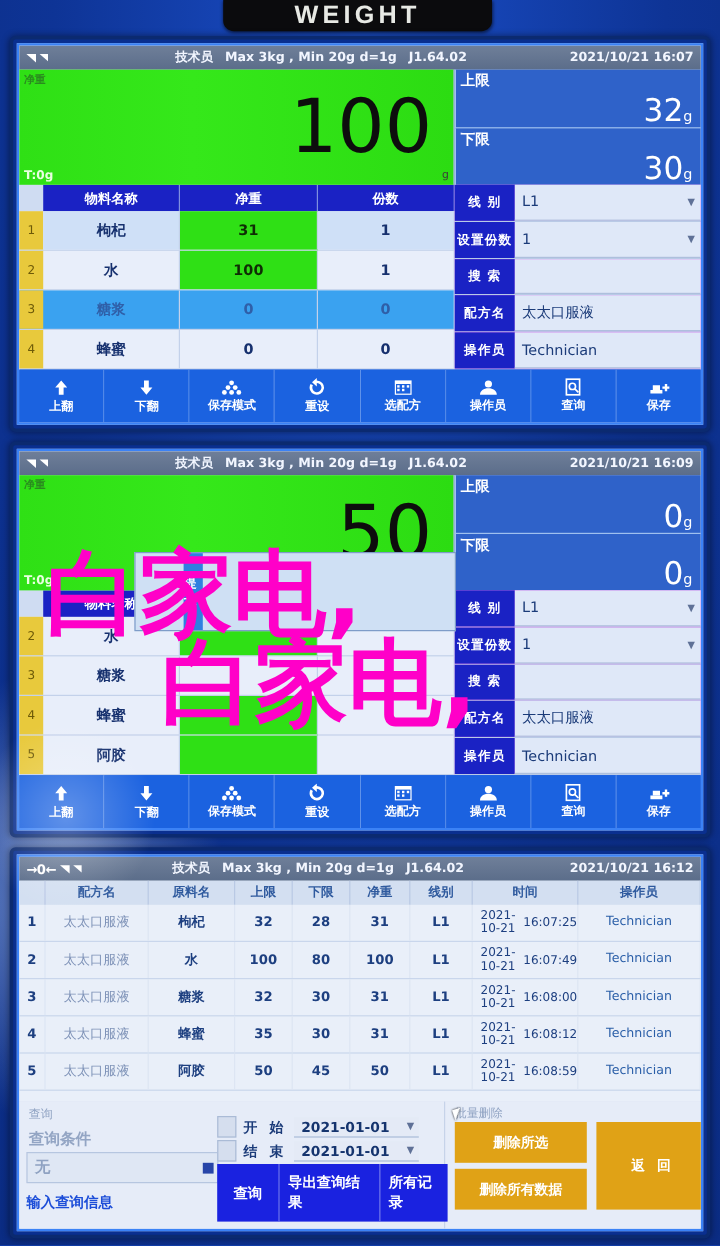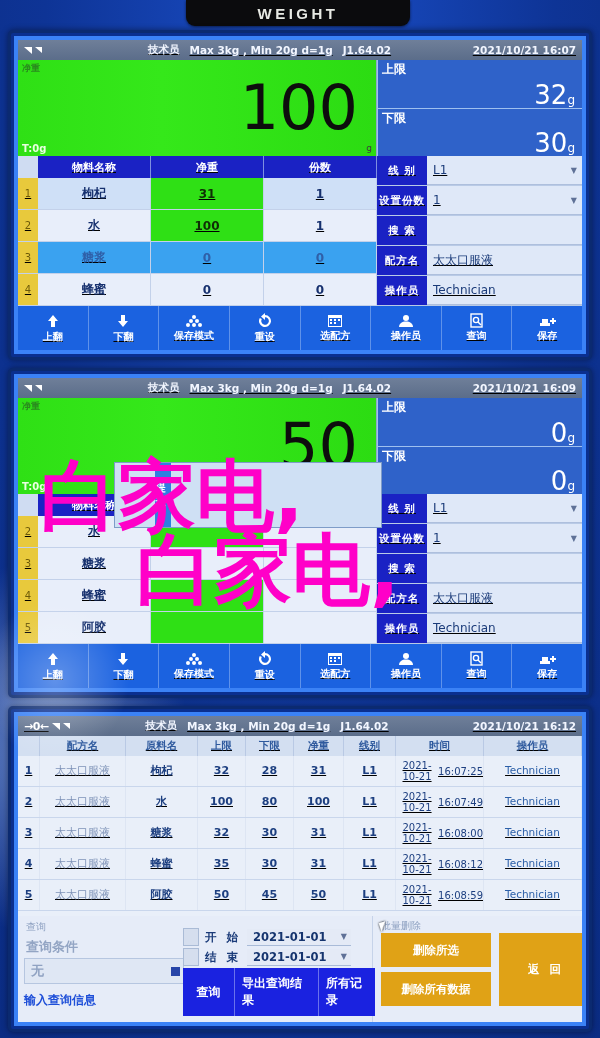--- a/index.html
+++ b/index.html
@@ -18,38 +18,38 @@
   }
   
   .title-plate{
     position:absolute; left:186px; top:0; width:224px; height:26px;
     background:#0b0b0d;
     border-radius:0 0 9px 9px;
     display:flex; align-items:center; justify-content:center;
     box-shadow:0 1px 3px rgba(0,0,0,.6);
   }
   .title-plate span{
-    color:#e7e9e4; font-size:15px; font-weight:bold; letter-spacing:3.5px;
+    color:#e7e9e4; font-size:21px; font-weight:bold; letter-spacing:3.5px;
     font-family:"Liberation Sans",sans-serif;
   }
   
   .panel{
     position:absolute; left:8px; width:584px;
     background:#0a2f8f;
     border:3px solid #0b2a70;
     border-radius:5px;
     padding:3px;
     box-shadow:0 0 6px rgba(0,0,0,.45);
   }
   .screen{
     width:100%; height:100%;
     background:#d9e3f5;
-    border:4px solid #3b82f6;
+    border:2px solid #3b82f6;
     display:flex; flex-direction:column;
-    overflow:hidden; position:relative;text-decoration:underline;
+    overflow:hidden; position:relative;
   }
   #panel1{ top:30px; height:330px; }
   #panel2{ top:368px; height:330px; }
   #panel3{ top:706px; height:326px; }
 
   
   .statusbar{
     height:20px; flex:0 0 20px;
     background:linear-gradient(#6f7f99,#5b6d8a);
     display:flex; align-items:center; gap:6px;

